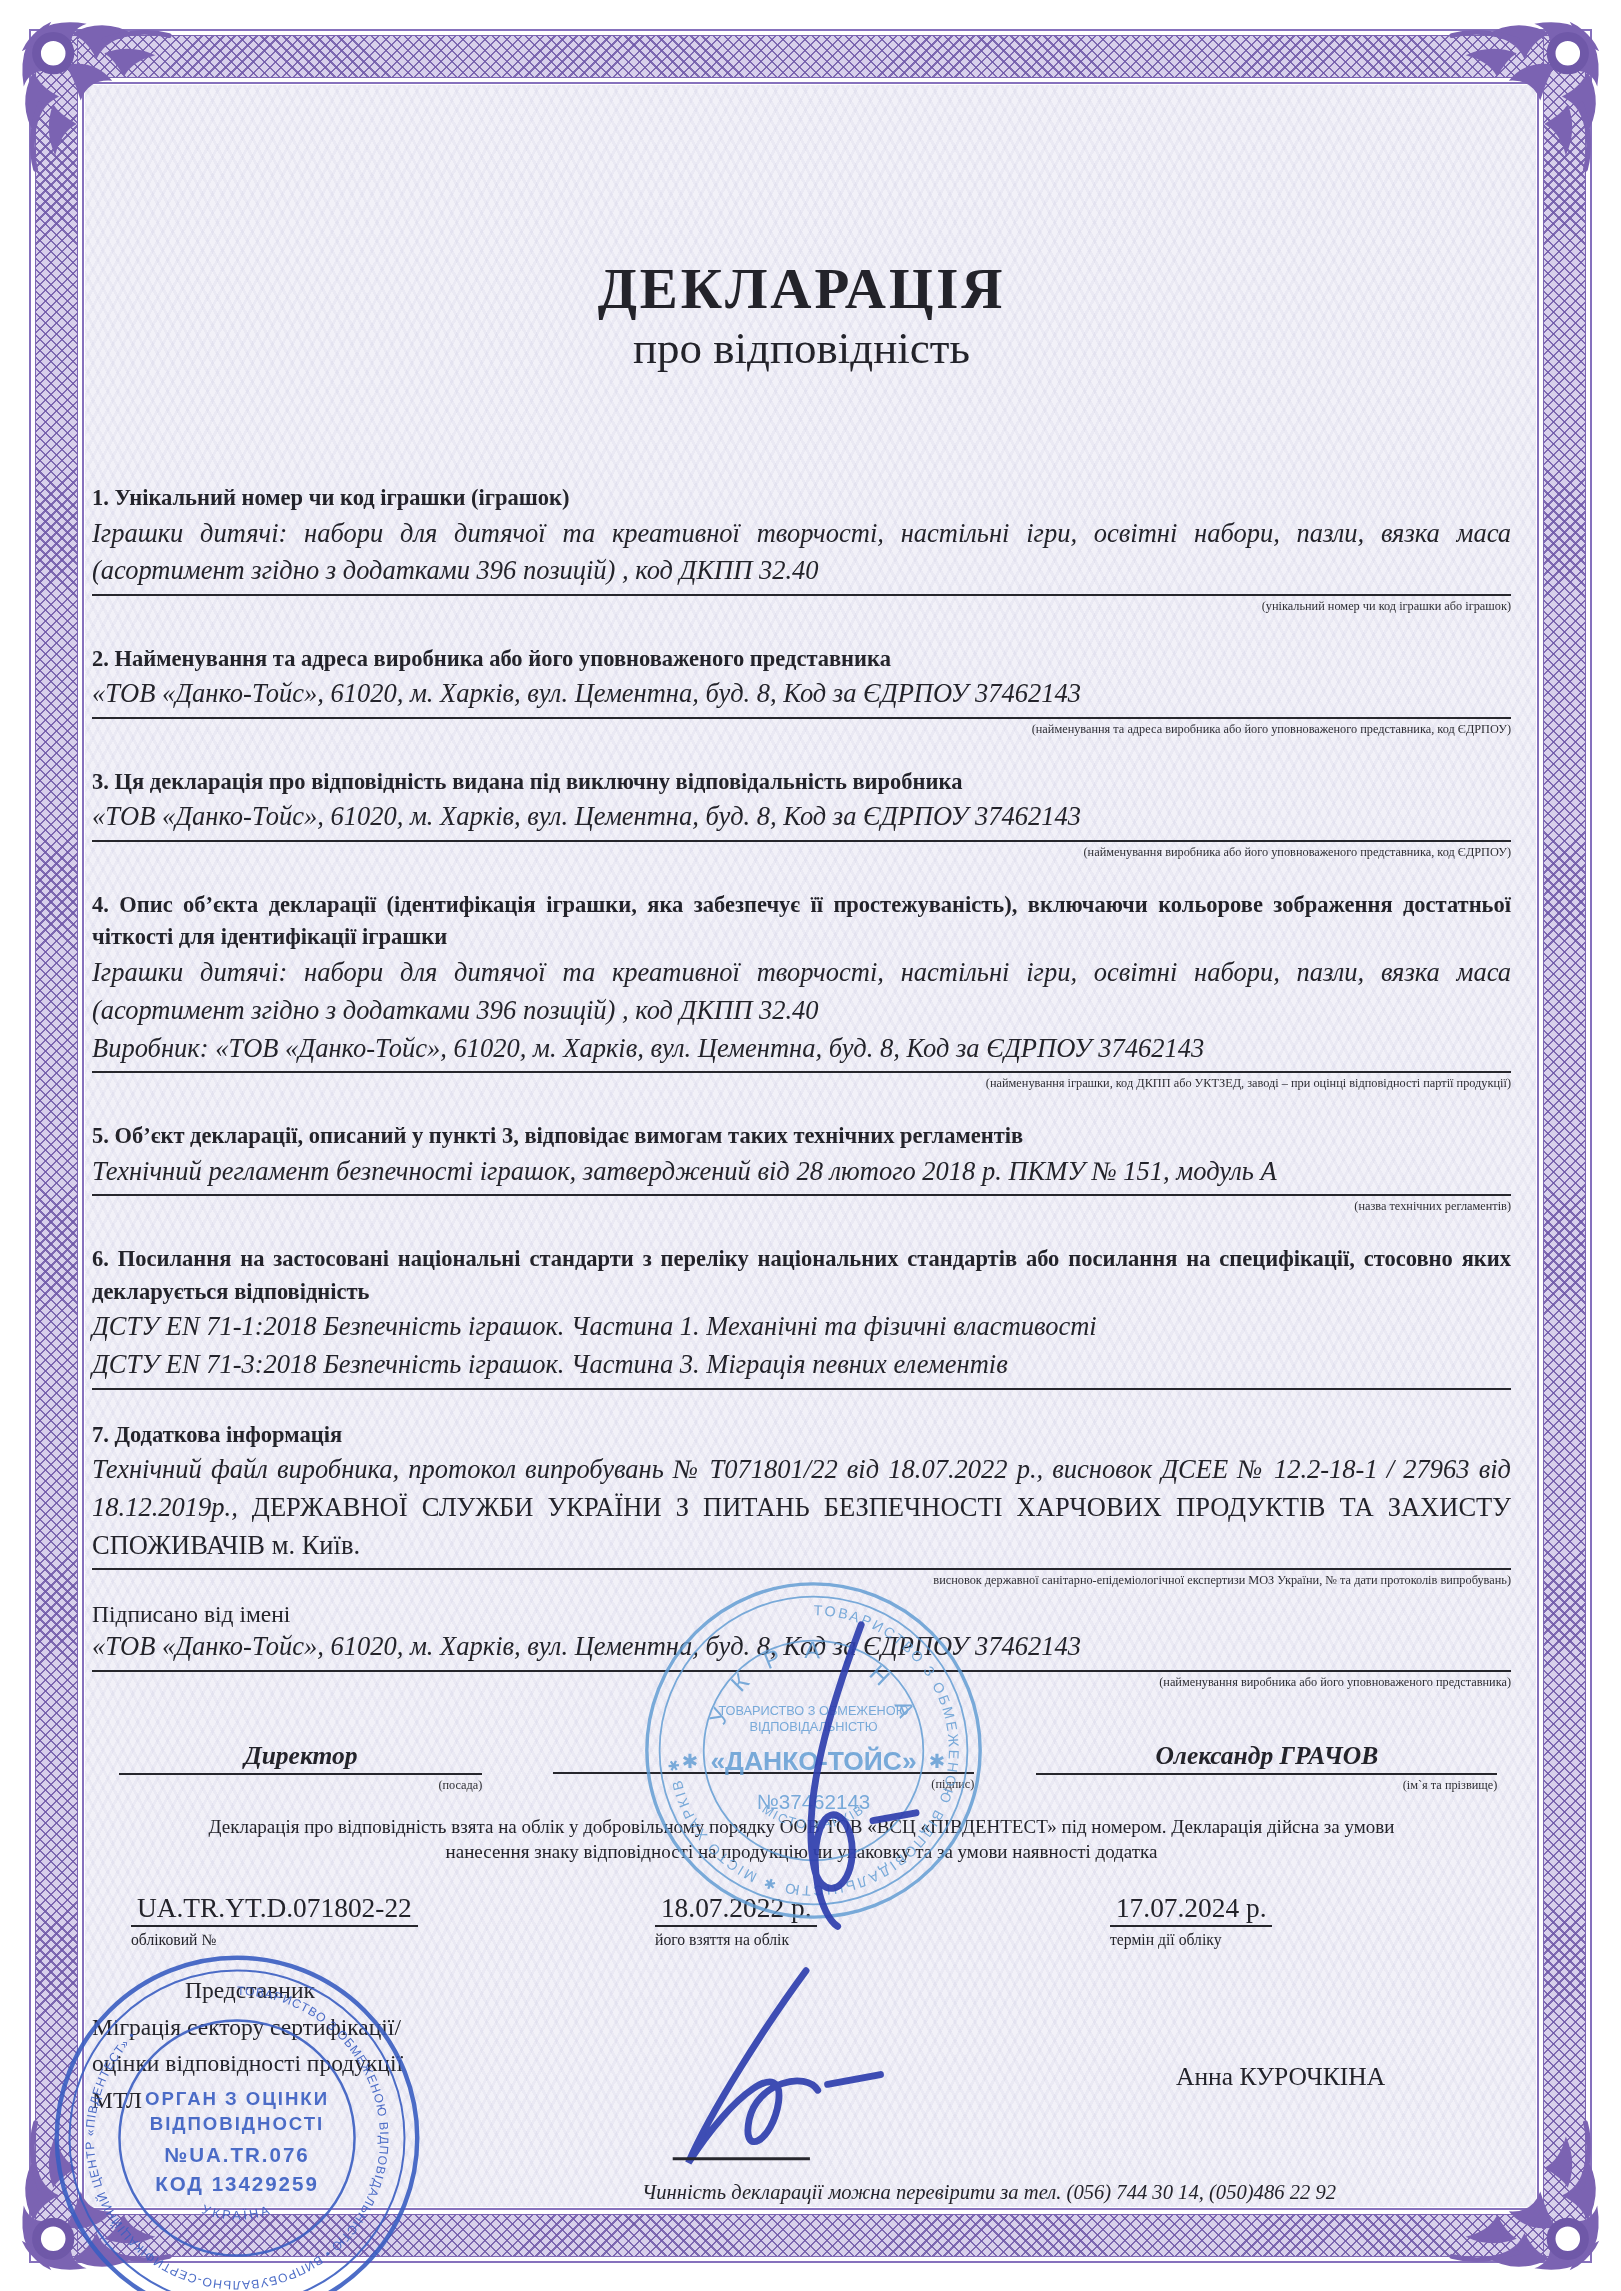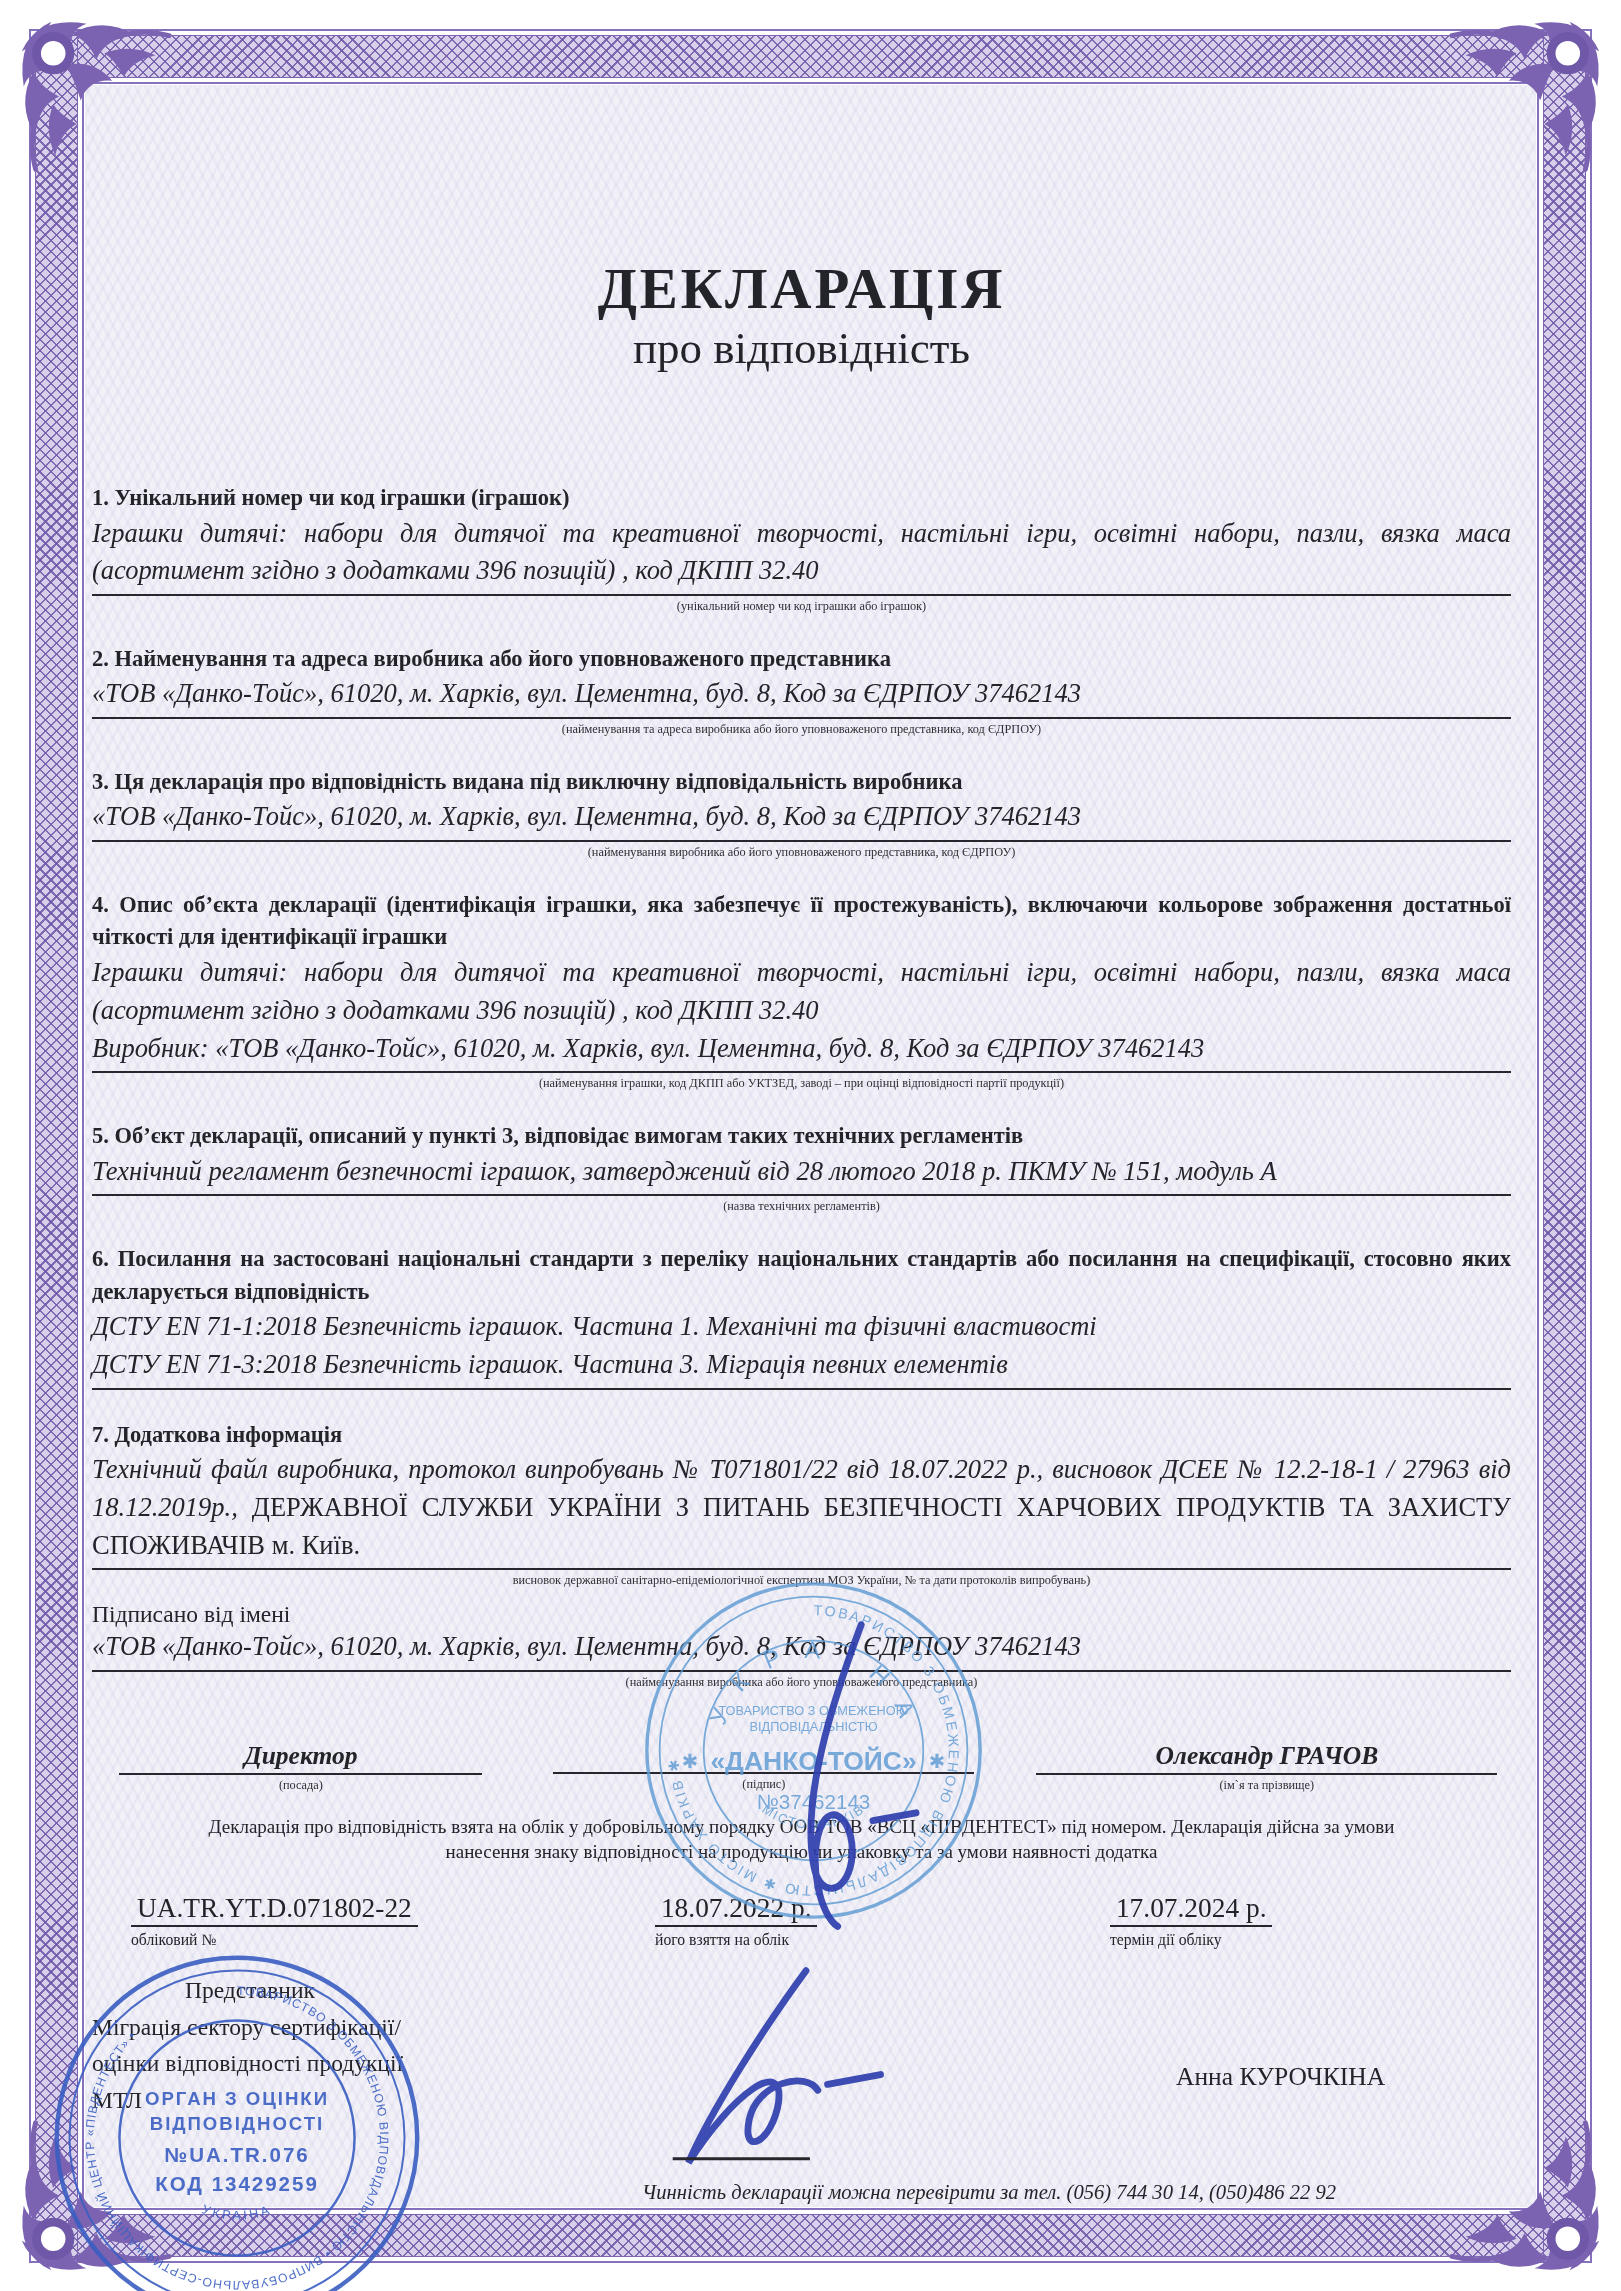--- a/index.html
+++ b/index.html
@@ -34,21 +34,21 @@
   .title-wrap{margin-top:165px;text-align:center;line-height:1.05;}
   .title-1{font-size:57px;font-weight:bold;letter-spacing:2.9px;}
   .title-2{font-size:45px;margin-top:5.9px;}
 
   .sec{margin-top:29px;}
   .sec.first{margin-top:110px;}
   .sec-h{font-size:22.5px;font-weight:bold;line-height:1.46;text-align:justify;}
   .sec-b{font-size:26.5px;font-style:italic;line-height:1.42;text-align:justify;}
   .sec-b .upright{font-style:normal;}
   .rule{border-bottom:2px solid #26262c;margin-top:3.9px;}
-  .cap{text-align:center;font-size:12.3px;color:#2e2e34;margin-top:2.9px;line-height:1.2;}
+  .cap{text-align:right;font-size:12.3px;color:#2e2e34;margin-top:2.9px;line-height:1.2;}
 
   .signed-label{margin-top:13.7px;font-size:23.5px;}
   .sig-row{display:flex;margin-top:51px;}
   .sigcol{text-align:center;}
   .sigval{font-size:25.5px;font-weight:bold;font-style:italic;}
   .sigline{border-bottom:2px solid #26262c;margin-top:2px;}
   .col-pos{width:363px;margin-left:27.4px;}
   .col-sig{width:421px;margin-left:71px;}
   .col-name{width:461px;margin-left:auto;margin-right:13.7px;}
   .sp{height:29px;}

